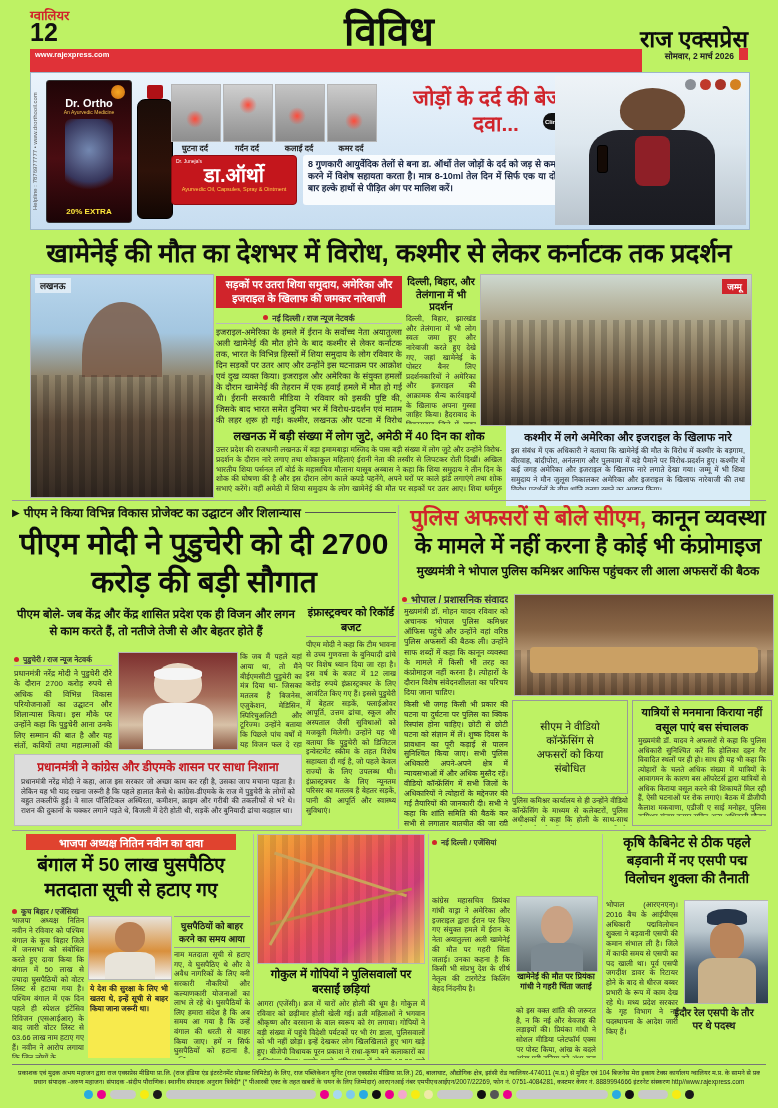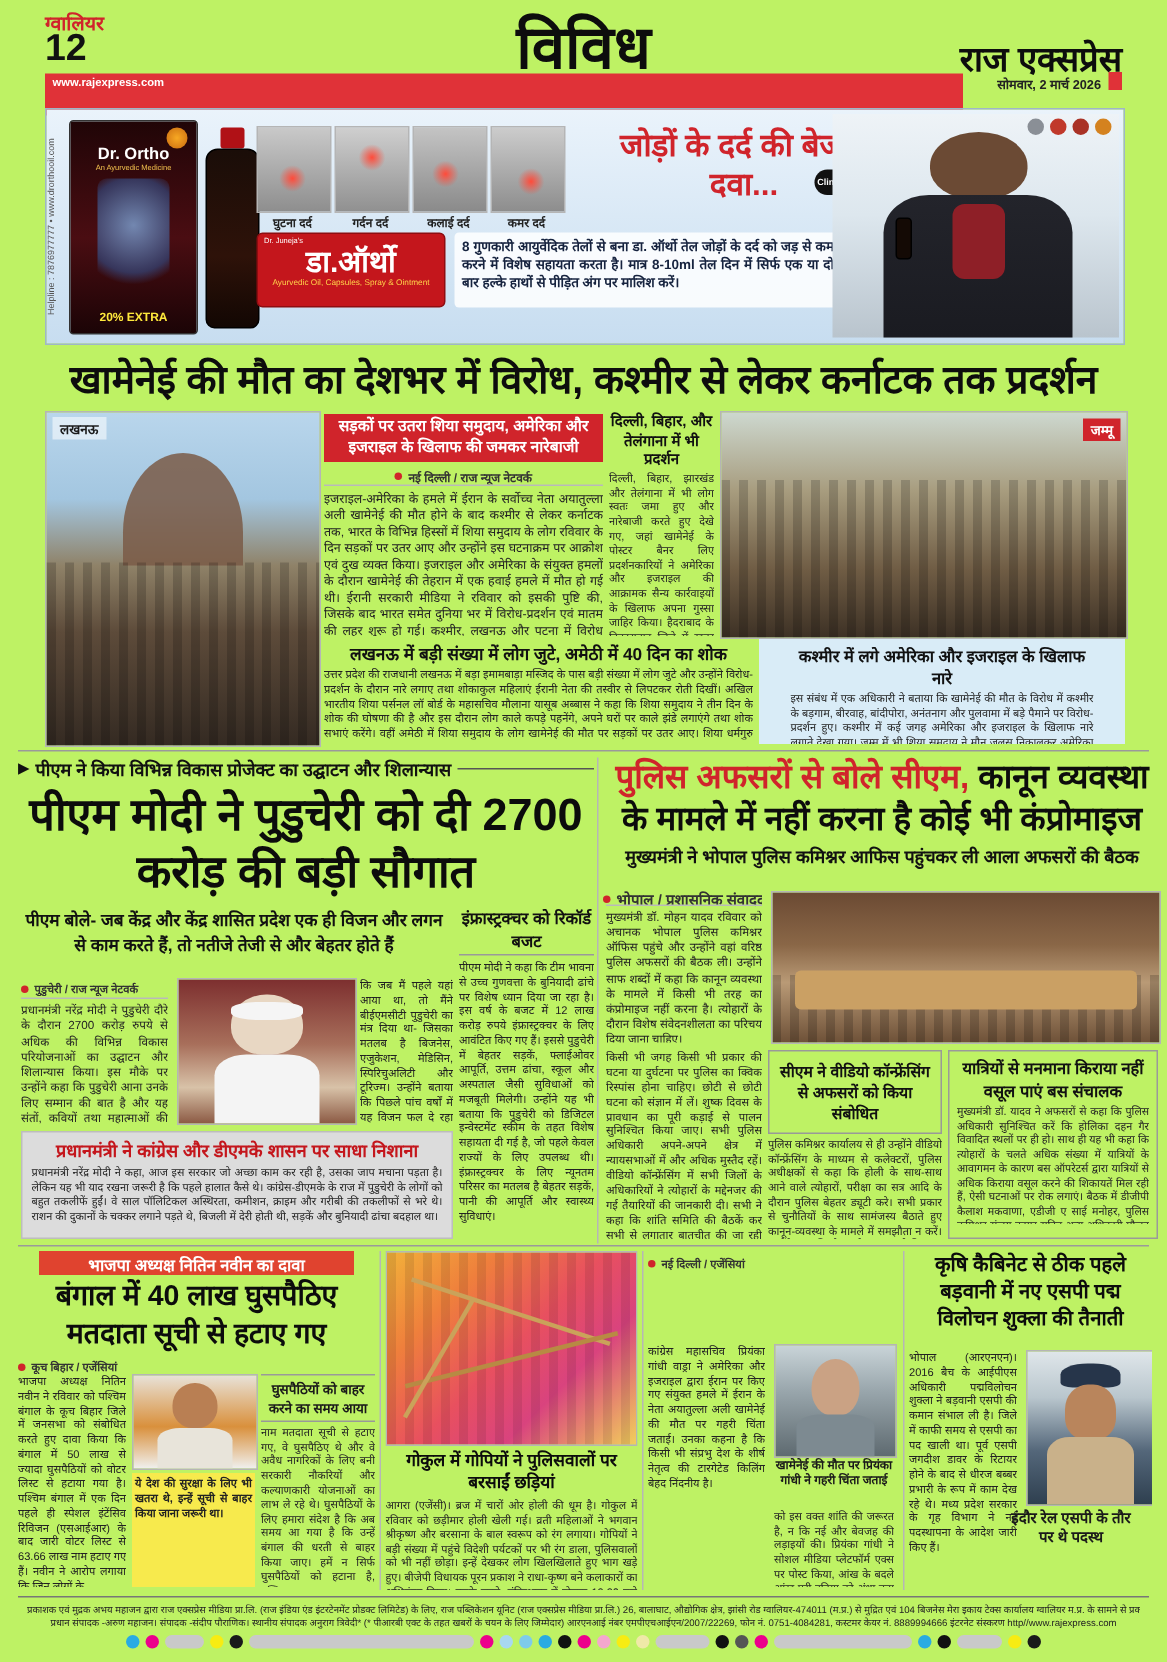--- a/index.html
+++ b/index.html
@@ -129,21 +129,21 @@
   <div class="photo crowd2" style="left:480px;top:274px;width:270px;height:150px;">
     <div class="texture" style="top:30%;"></div>
     <div class="plabel" style="right:4px;top:4px;background:#d0242b;color:#fff;">जम्मू</div>
   </div>
 
   <div class="abs" style="left:216px;top:428px;width:286px;height:68px;overflow:hidden;">
     <div class="ctr" style="font-size:11.5px;font-weight:800;color:#111;">लखनऊ में बड़ी संख्या में लोग जुटे, अमेठी में 40 दिन का शोक</div>
     <div class="jt" style="font-size:7.4px;margin-top:2px;height:48px;">उत्तर प्रदेश की राजधानी लखनऊ में बड़ा इमामबाड़ा मस्जिद के पास बड़ी संख्या में लोग जुटे और उन्होंने विरोध-प्रदर्शन के दौरान नारे लगाए तथा शोकाकुल महिलाएं ईरानी नेता की तस्वीर से लिपटकर रोती दिखीं। अखिल भारतीय शिया पर्सनल लॉ बोर्ड के महासचिव मौलाना यासूब अब्बास ने कहा कि शिया समुदाय ने तीन दिन के शोक की घोषणा की है और इस दौरान लोग काले कपड़े पहनेंगे, अपने घरों पर काले झंडे लगाएंगे तथा शोक सभाएं करेंगे। वहीं अमेठी में शिया समुदाय के लोग खामेनेई की मौत पर सड़कों पर उतर आए। शिया धर्मगुरु मौलाना निशान हैदर आबदी ने समुदाय की ओर से 40 दिनों के शोक का आधिकारिक ऐलान जारी किया है।</div>
   </div>
 
-  <div class="abs" style="left:506px;top:426px;width:244px;height:70px;background:#d9ecf7;padding:3px 21px;box-sizing:border-box;overflow:hidden;">
+  <div class="abs" style="left:506px;top:426px;width:244px;height:80px;background:#d9ecf7;padding:3px 5px;box-sizing:border-box;overflow:hidden;">
     <div class="ctr" style="font-size:11px;font-weight:800;color:#111;">कश्मीर में लगे अमेरिका और इजराइल के खिलाफ नारे</div>
     <div class="jt" style="font-size:7.3px;margin-top:2px;height:44px;">इस संबंध में एक अधिकारी ने बताया कि खामेनेई की मौत के विरोध में कश्मीर के बड़गाम, बीरवाह, बांदीपोरा, अनंतनाग और पुलवामा में बड़े पैमाने पर विरोध-प्रदर्शन हुए। कश्मीर में कई जगह अमेरिका और इजराइल के खिलाफ नारे लगाते देखा गया। जम्मू में भी शिया समुदाय ने मौन जुलूस निकालकर अमेरिका और इजराइल के खिलाफ नारेबाजी की तथा विरोध-प्रदर्शनों के बीच शांति बनाए रखने का आह्वान किया।</div>
   </div>
 
   <div class="hline" style="left:12px;top:500px;width:754px;"></div>
   <div class="vline" style="left:398px;top:505px;height:324px;"></div>
 
   <div class="abs" style="left:12px;top:504px;width:384px;height:324px;overflow:hidden;">
     <div style="display:flex;align-items:center;gap:4px;">
       <span style="color:#111;font-size:10px;">▶</span>
@@ -194,38 +194,38 @@
     <div class="abs jt" style="left:2px;top:103px;width:104px;height:88px;font-size:7.7px;">मुख्यमंत्री डॉ. मोहन यादव रविवार को अचानक भोपाल पुलिस कमिश्नर ऑफिस पहुंचे और उन्होंने वहां वरिष्ठ पुलिस अफसरों की बैठक ली। उन्होंने साफ शब्दों में कहा कि कानून व्यवस्था के मामले में किसी भी तरह का कंप्रोमाइज नहीं करना है। त्योहारों के दौरान विशेष संवेदनशीलता का परिचय दिया जाना चाहिए।</div>
 
     <div class="photo meetingphoto" style="left:112px;top:90px;width:258px;height:100px;position:absolute;">
       <div class="texture" style="top:55%;"></div>
       <div style="position:absolute;left:6%;top:52%;width:88%;height:26%;background:#caa064;border-radius:4px;"></div>
     </div>
 
     <div class="abs jt" style="left:2px;top:196px;width:104px;height:126px;font-size:7.5px;">किसी भी जगह किसी भी प्रकार की घटना या दुर्घटना पर पुलिस का क्विक रिस्पांस होना चाहिए। छोटी से छोटी घटना को संज्ञान में लें। शुष्क दिवस के प्रावधान का पूरी कड़ाई से पालन सुनिश्चित किया जाए। सभी पुलिस अधिकारी अपने-अपने क्षेत्र में न्यायसभाओं में और अधिक मुस्तैद रहें। वीडियो कॉन्फ्रेंसिंग में सभी जिलों के अधिकारियों ने त्योहारों के मद्देनजर की गई तैयारियों की जानकारी दी। सभी ने कहा कि शांति समिति की बैठकें कर सभी से लगातार बातचीत की जा रही है।</div>
 
     <div class="abs" style="left:110px;top:196px;width:116px;height:126px;overflow:hidden;">
-      <div class="ctr" style="font-size:10.5px;font-weight:700;color:#111;border:1px solid #999;padding:6px;">सीएम ने वीडियो कॉन्फ्रेंसिंग से अफसरों को किया संबोधित</div>
+      <div class="ctr" style="font-size:10.5px;font-weight:400;color:#111;border:1px solid #999;padding:18px;">सीएम ने वीडियो कॉन्फ्रेंसिंग से अफसरों को किया संबोधित</div>
       <div class="jt" style="font-size:7.3px;margin-top:2px;height:88px;">पुलिस कमिश्नर कार्यालय से ही उन्होंने वीडियो कॉन्फ्रेंसिंग के माध्यम से कलेक्टरों, पुलिस अधीक्षकों से कहा कि होली के साथ-साथ आने वाले त्योहारों, परीक्षा का सत्र आदि के दौरान पुलिस बेहतर ड्यूटी करे। सभी प्रकार से चुनौतियों के साथ सामंजस्य बैठाते हुए कानून-व्यवस्था के मामले में समझौता न करें। उन्होंने कहा कि बैठक के माध्यम से दिए गए निर्देशों का पालन सुनिश्चित किया जाए।</div>
     </div>
 
     <div class="abs" style="left:230px;top:196px;width:140px;height:126px;border:1px solid #9a9a9a;padding:3px 5px;box-sizing:border-box;overflow:hidden;">
       <div class="ctr" style="font-size:11px;font-weight:800;color:#111;">यात्रियों से मनमाना किराया नहीं वसूल पाएं बस संचालक</div>
       <div class="jt" style="font-size:7.2px;margin-top:2px;height:80px;">मुख्यमंत्री डॉ. यादव ने अफसरों से कहा कि पुलिस अधिकारी सुनिश्चित करें कि होलिका दहन गैर विवादित स्थलों पर ही हो। साथ ही यह भी कहा कि त्योहारों के चलते अधिक संख्या में यात्रियों के आवागमन के कारण बस ऑपरेटर्स द्वारा यात्रियों से अधिक किराया वसूल करने की शिकायतें मिल रही हैं, ऐसी घटनाओं पर रोक लगाएं। बैठक में डीजीपी कैलाश मकवाणा, एडीजी ए साई मनोहर, पुलिस कमिश्नर संजय कुमार सहित अन्य अधिकारी मौजूद रहे।</div>
     </div>
   </div>
 
   <div class="hline" style="left:12px;top:830px;width:754px;"></div>
   <div class="vline" style="left:253px;top:834px;height:226px;"></div>
   <div class="vline" style="left:428px;top:834px;height:226px;"></div>
   <div class="vline" style="left:602px;top:834px;height:226px;"></div>
 
   <div class="abs" style="left:12px;top:834px;width:238px;height:226px;overflow:hidden;">
     <div class="kicker-banner" style="height:16px;font-size:11px;margin:0 14px;background:#e0432f;">भाजपा अध्यक्ष नितिन नवीन का दावा</div>
-    <div class="ctr" style="font-size:19px;font-weight:800;color:#0c0c0c;line-height:1.3;margin-top:3px;">बंगाल में 40 लाख घुसपैठिए मतदाता सूची से हटाए गए</div>
+    <div class="ctr" style="font-size:19px;font-weight:800;color:#0c0c0c;line-height:1.3;margin-top:3px;">बंगाल में 50 लाख घुसपैठिए मतदाता सूची से हटाए गए</div>
     <div class="byline" style="font-size:7.5px;margin-top:4px;">
       <span class="bdot"></span>
         <span>कूच बिहार / एजेंसियां</span>
     </div>
     <div class="abs jt" style="left:0;top:82px;width:72px;height:142px;font-size:7.4px;">भाजपा अध्यक्ष नितिन नवीन ने रविवार को पश्चिम बंगाल के कूच बिहार जिले में जनसभा को संबोधित करते हुए दावा किया कि बंगाल में 50 लाख से ज्यादा घुसपैठियों को वोटर लिस्ट से हटाया गया है। पश्चिम बंगाल में एक दिन पहले ही स्पेशल इंटेंसिव रिविजन (एसआईआर) के बाद जारी वोटर लिस्ट से 63.66 लाख नाम हटाए गए हैं। नवीन ने आरोप लगाया कि जिन लोगों के</div>
     <div class="photo neta" style="left:76px;top:82px;width:82px;height:62px;position:absolute;">
       <div style="position:absolute;left:32%;top:8%;width:36%;height:48%;background:#b97f53;border-radius:50% 50% 45% 45%;"></div>
       <div style="position:absolute;left:20%;top:56%;width:60%;height:44%;background:#e8e4da;border-radius:30% 30% 0 0;"></div>
     </div>
     <div class="abs jt" style="left:76px;top:148px;width:82px;height:76px;font-size:7.4px;background:#f7ea4d;font-weight:bold;padding:2px;box-sizing:border-box;">ये देश की सुरक्षा के लिए भी खतरा थे, इन्हें सूची से बाहर किया जाना जरूरी था।</div>

